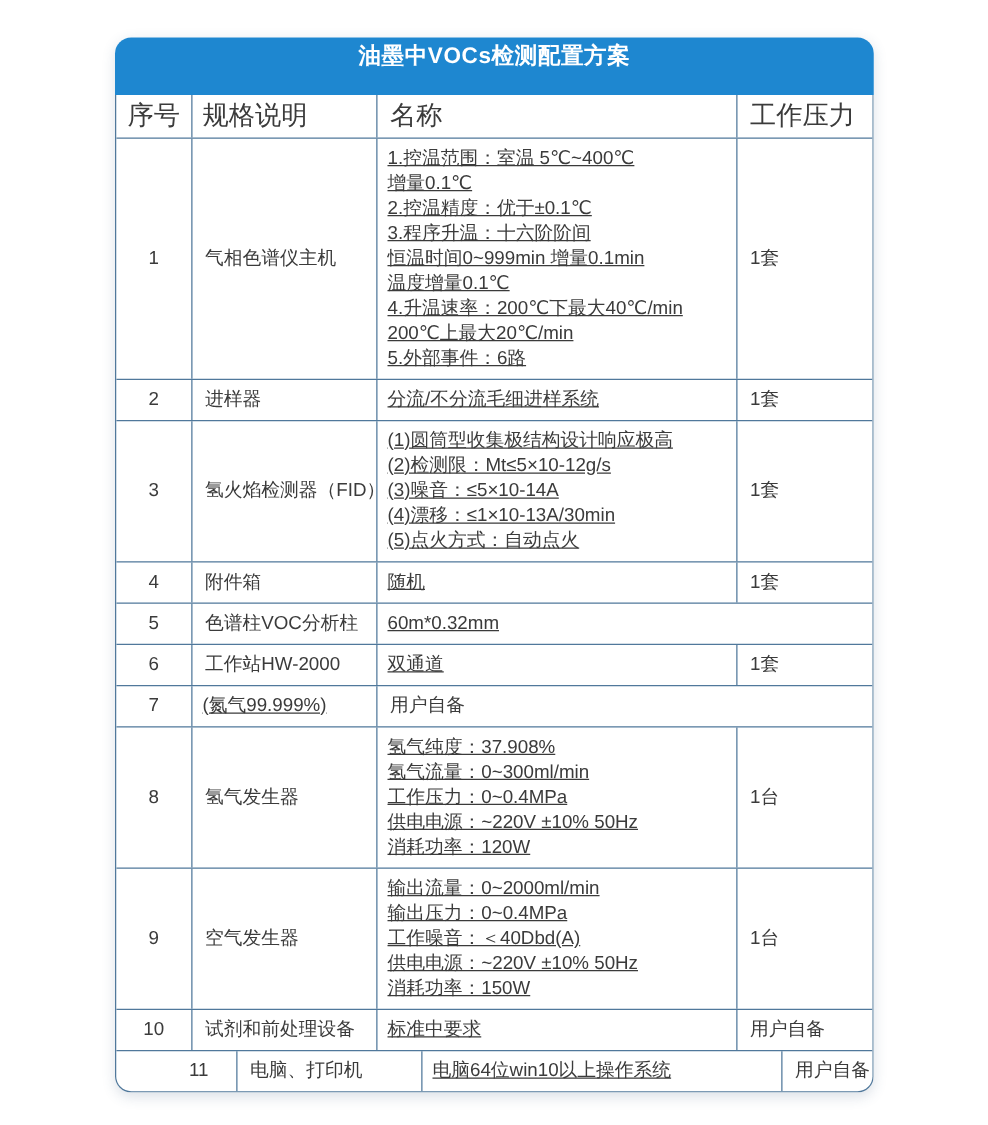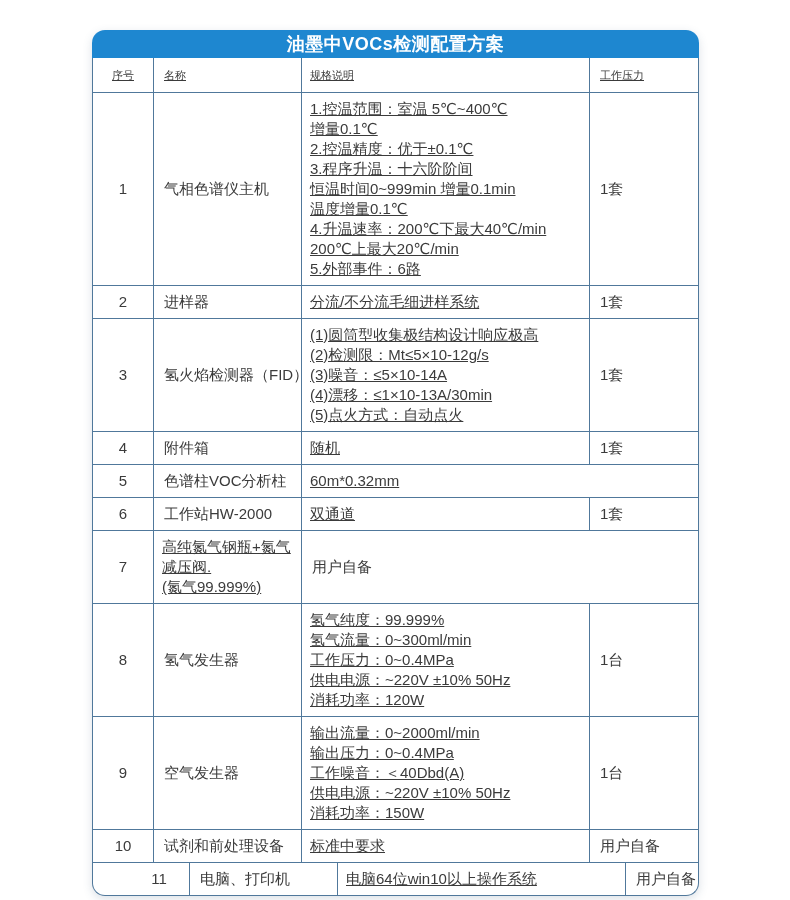--- a/index.html
+++ b/index.html
@@ -17,21 +17,21 @@
     border-radius:13px;
     background:#ffffff;
   }
   .title-bar{
     background:#1e87d0;
     color:#ffffff;
     font-size:18px;
     font-weight:bold;
     text-align:center;
     line-height:29px;
-    height:28px;
+    height:46px;
     border-radius:13px 13px 0 0;
     letter-spacing:0.5px;
   }
   .tbl{
     border:1px solid #50789b;
     border-top:none;
     border-radius:0 0 13px 13px;
     overflow:hidden;
     background:#ffffff;
   }
@@ -47,33 +47,33 @@
     font-size:15px;
     line-height:20px;
     display:flex;
     flex-direction:column;
     justify-content:center;
   }
   .cell:last-child{ border-right:none; }
   .cell.num{ align-items:center; }
   .cell.name{ padding-left:10px; white-space:nowrap; }
   .cell.qty{ padding-left:10px; }
-  .head .cell{ font-size:11px; padding-top:7px; padding-bottom:7px;text-decoration:underline; }
+  .head .cell{ font-size:21px; padding-top:7px; padding-bottom:7px; }
   .spec-line{ display:block;text-decoration:underline; }
 </style>
 </head>
 <body>
 
 <div class="card">
   <div class="title-bar">油墨中VOCs检测配置方案</div>
   <div class="tbl">
     <div class="row head">
       <div class="cell num">序号</div>
+      <div class="cell">规格说明</div>
       <div class="cell name">名称</div>
-      <div class="cell">规格说明</div>
       <div class="cell qty">工作压力</div>
     </div>
     <div id="rows">
         <div class="row">
           <div class="cell num">1</div>
           <div class="cell name">气相色谱仪主机</div>
           <div class="cell spec">
             <span class="spec-line">1.控温范围：室温 5℃~400℃</span>
             <span class="spec-line">增量0.1℃</span>
             <span class="spec-line">2.控温精度：优于±0.1℃</span>
@@ -125,30 +125,29 @@
           <div class="cell num">6</div>
           <div class="cell name">工作站HW-2000</div>
           <div class="cell spec">
             <span class="spec-line">双通道</span>
           </div>
           <div class="cell qty">1套</div>
         </div>
         <div class="row">
           <div class="cell num">7</div>
           <div class="cell spec">
-            <span class="spec-line">高纯氮气钢瓶+氮气减压阀.</span>
             <span class="spec-line">(氮气99.999%)</span>
           </div>
           <div class="cell qty">用户自备</div>
         </div>
         <div class="row">
           <div class="cell num">8</div>
           <div class="cell name">氢气发生器</div>
           <div class="cell spec">
-            <span class="spec-line">氢气纯度：99.999%</span>
+            <span class="spec-line">氢气纯度：37.908%</span>
             <span class="spec-line">氢气流量：0~300ml/min</span>
             <span class="spec-line">工作压力：0~0.4MPa</span>
             <span class="spec-line">供电电源：~220V ±10% 50Hz</span>
             <span class="spec-line">消耗功率：120W</span>
           </div>
           <div class="cell qty">1台</div>
         </div>
         <div class="row">
           <div class="cell num">9</div>
           <div class="cell name">空气发生器</div>

